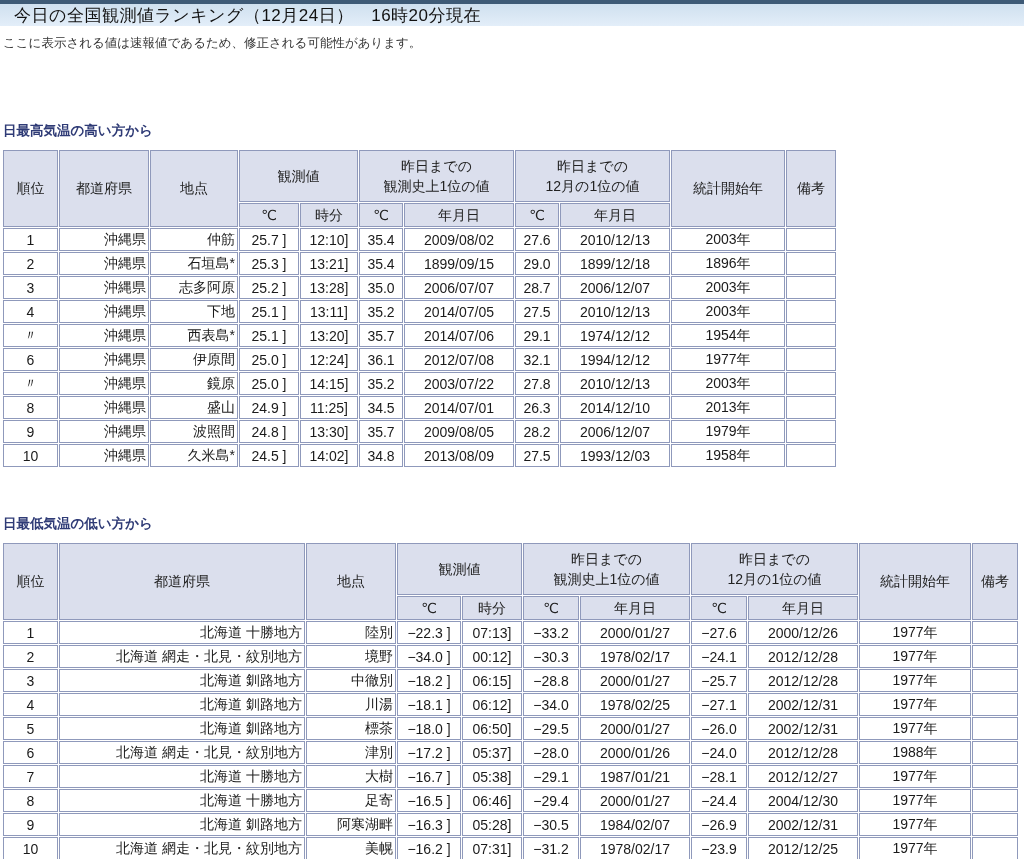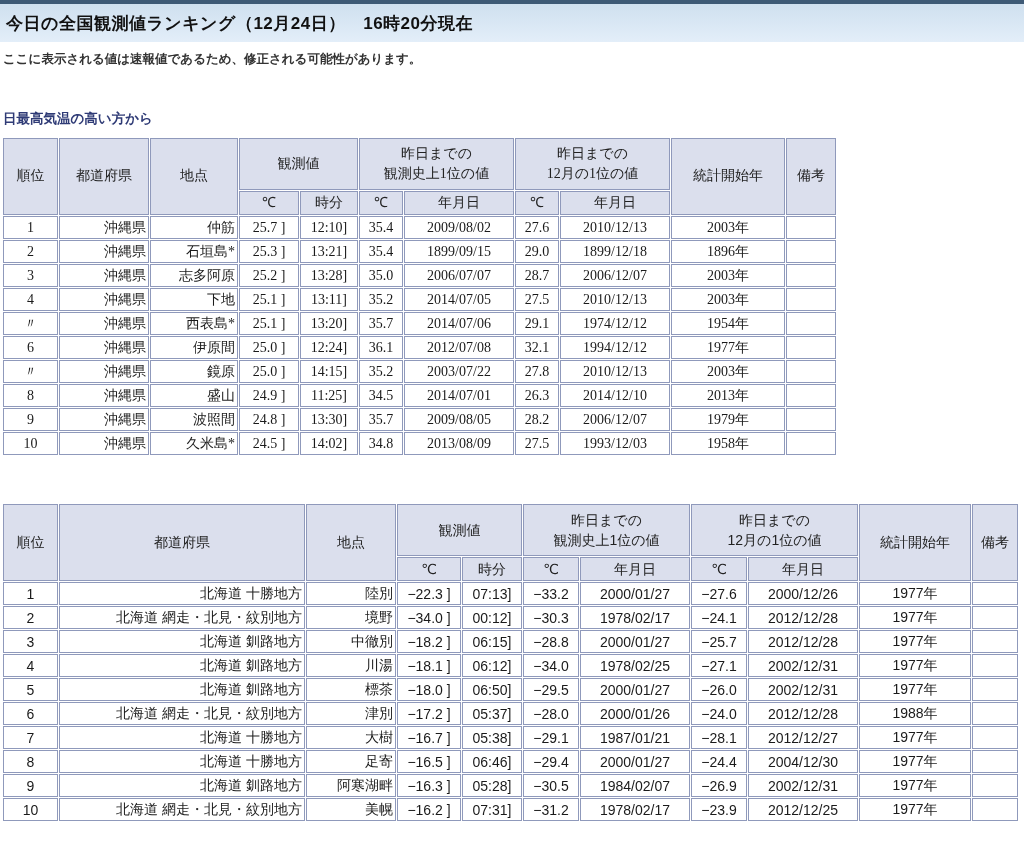--- a/index.html
+++ b/index.html
@@ -6,45 +6,44 @@
   html, body {
     margin: 0; padding: 0;
     width: 1024px; height: 859px;
     background: #ffffff;
     font-family: "Liberation Sans", "DejaVu Sans", sans-serif;
     overflow: hidden;
   }
   .title-bar {
     border-top: 4px solid #3e5a76;
     background: linear-gradient(180deg, #cfe0ef 0%, #e3eef9 100%);
-    height: 42px;
+    height: 26px;
     display: flex;
     align-items: center;
-    padding-left: 6px;
+    padding-left: 14px;
     font-size: 17px;
-    font-weight: bold;
+    font-weight: normal;
     color: #111111;
     letter-spacing: 0.5px;
   }
   .notice {
     font-size: 12.5px;
     color: #333333;
     padding: 9px 0 0 3px;
-    font-weight: bold;
   }
   .section {
     margin: 0 0 0 2px;
   }
   .section-heading {
     font-size: 13.5px;
     font-weight: bold;
     color: #2f3b76;
     padding: 0 0 9px 1px;
   }
-  .section.first { margin-top: 42px; font-family: Liberation Serif, serif; }
+  .section.first { margin-top: 70px; }
   .section.second { margin-top: 47px; }
   table.ranking {
     border-collapse: separate;
     border-spacing: 1px;
     table-layout: fixed;
     background: #ffffff;
   }
   table.ranking th {
     background: #dbdfed;
     border: 1px solid #8f99bb;
@@ -253,20 +252,21 @@
           <td>27.5</td>
           <td>1993/12/03</td>
           <td>1958年</td>
           <td></td>
         </tr>
       </tbody>
   </table>
 </div>
 
 <div class="section second">
+  <div class="section-heading">日最低気温の低い方から</div>
   <table class="ranking">
     <colgroup>
       <col style="width:55px">
         <col style="width:246px">
         <col style="width:90px">
       <col style="width:64px">
         <col style="width:60px">
       <col style="width:56px">
         <col style="width:110px">
       <col style="width:56px">

